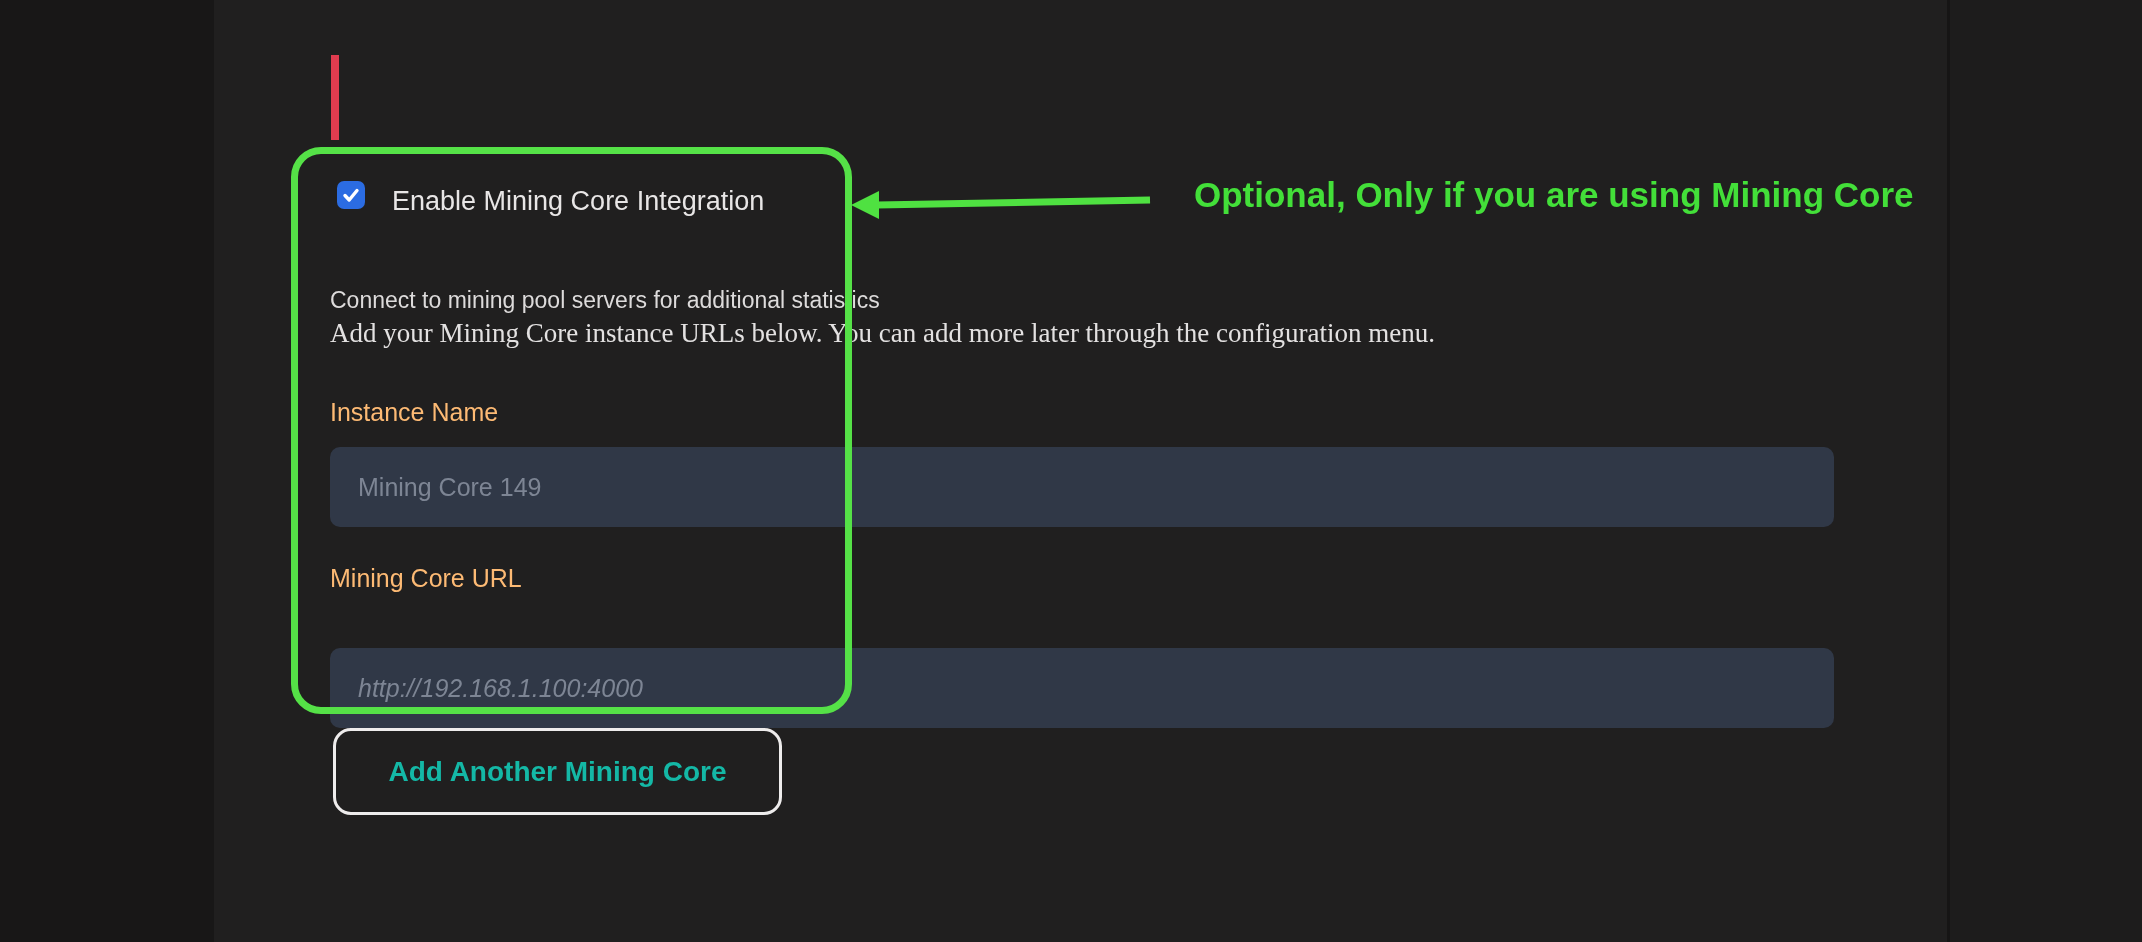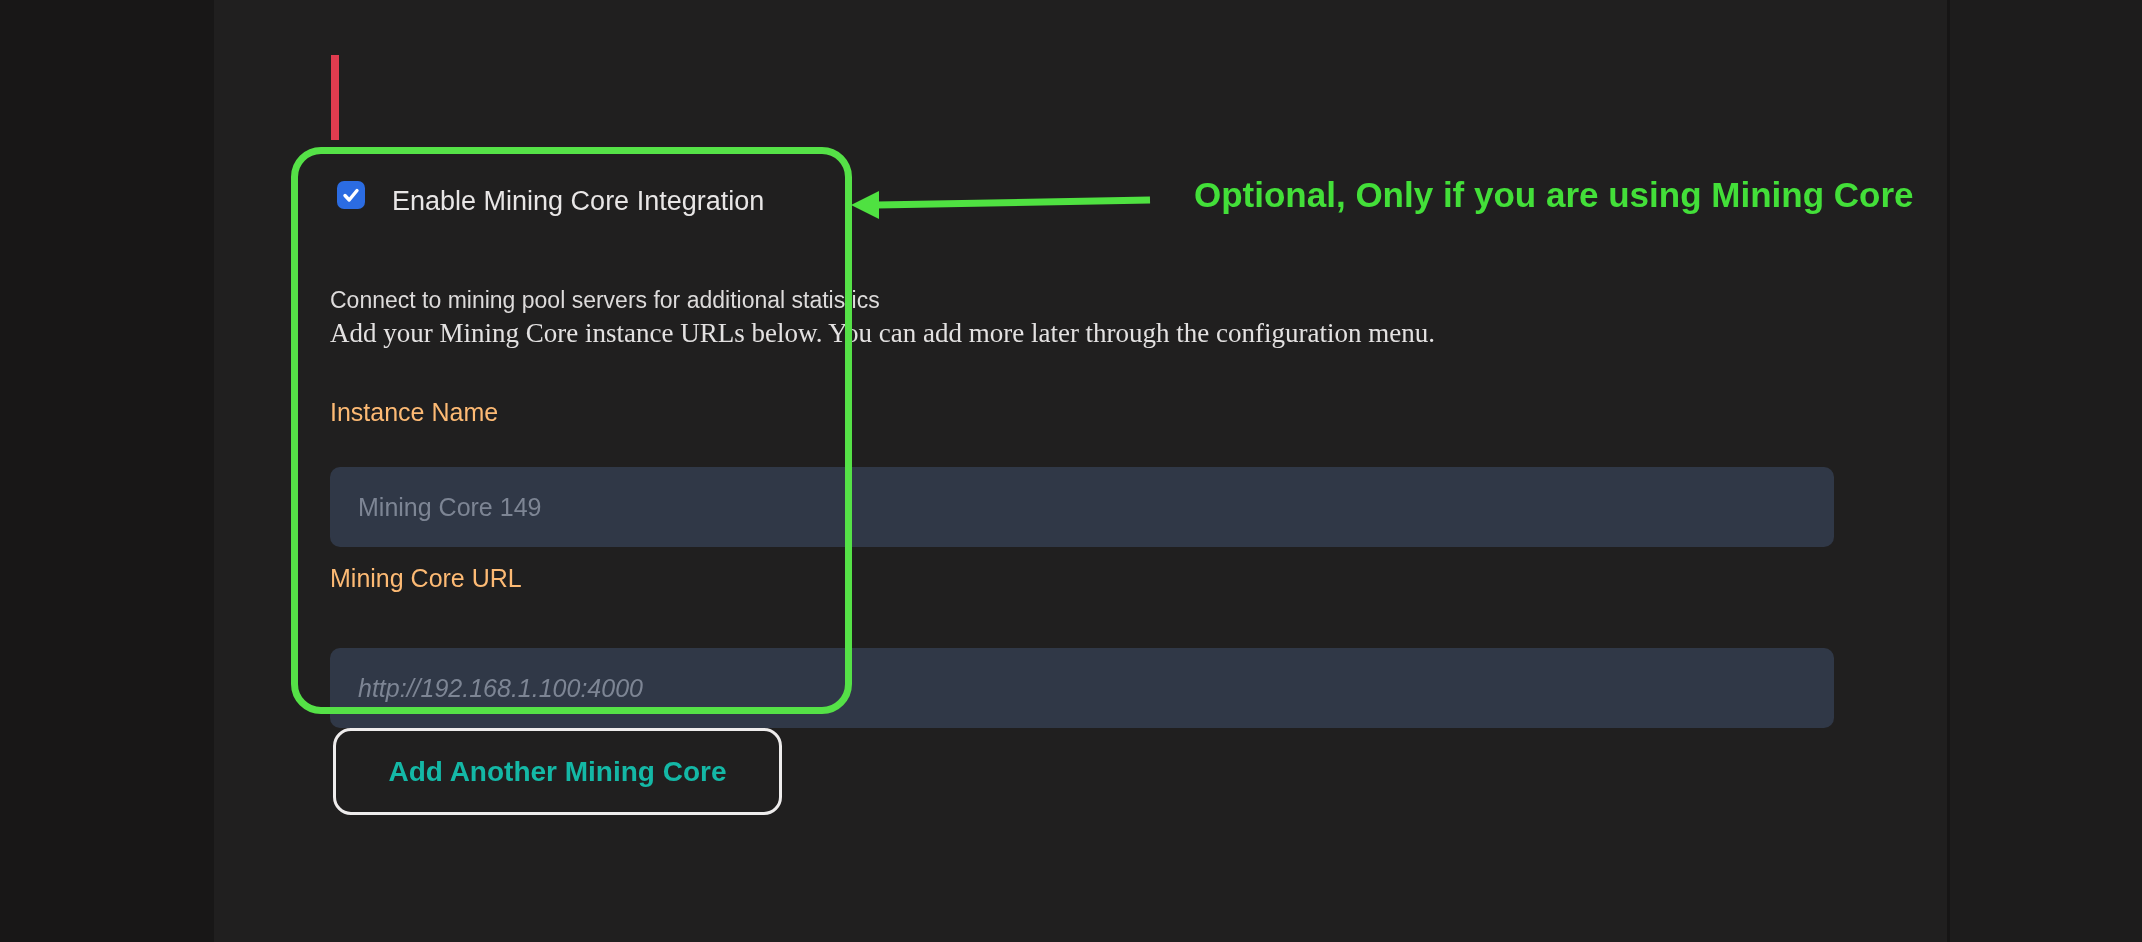--- a/index.html
+++ b/index.html
@@ -105,21 +105,21 @@
     background: #303847;
     border: none;
     border-radius: 10px;
     padding: 0 0 0 28px;
     font-family: "Liberation Sans", sans-serif;
     font-size: 25px;
     color: #d7dbe2;
     outline: none;
   }
   .text-input::placeholder { color: #7d8594; opacity: 1; }
-  .text-input.name-input { top: 467px; }
+  .text-input.name-input { top: 447px; }
   .text-input.url-input  { top: 648px; font-style: italic; }
   .add-btn {
     position: absolute;
     left: 333px; top: 728px;
     width: 449px; height: 87px;
     box-sizing: border-box;
     background: transparent;
     border: 3.5px solid #eeecec;
     border-radius: 18px;
     font-family: "Liberation Sans", sans-serif;

